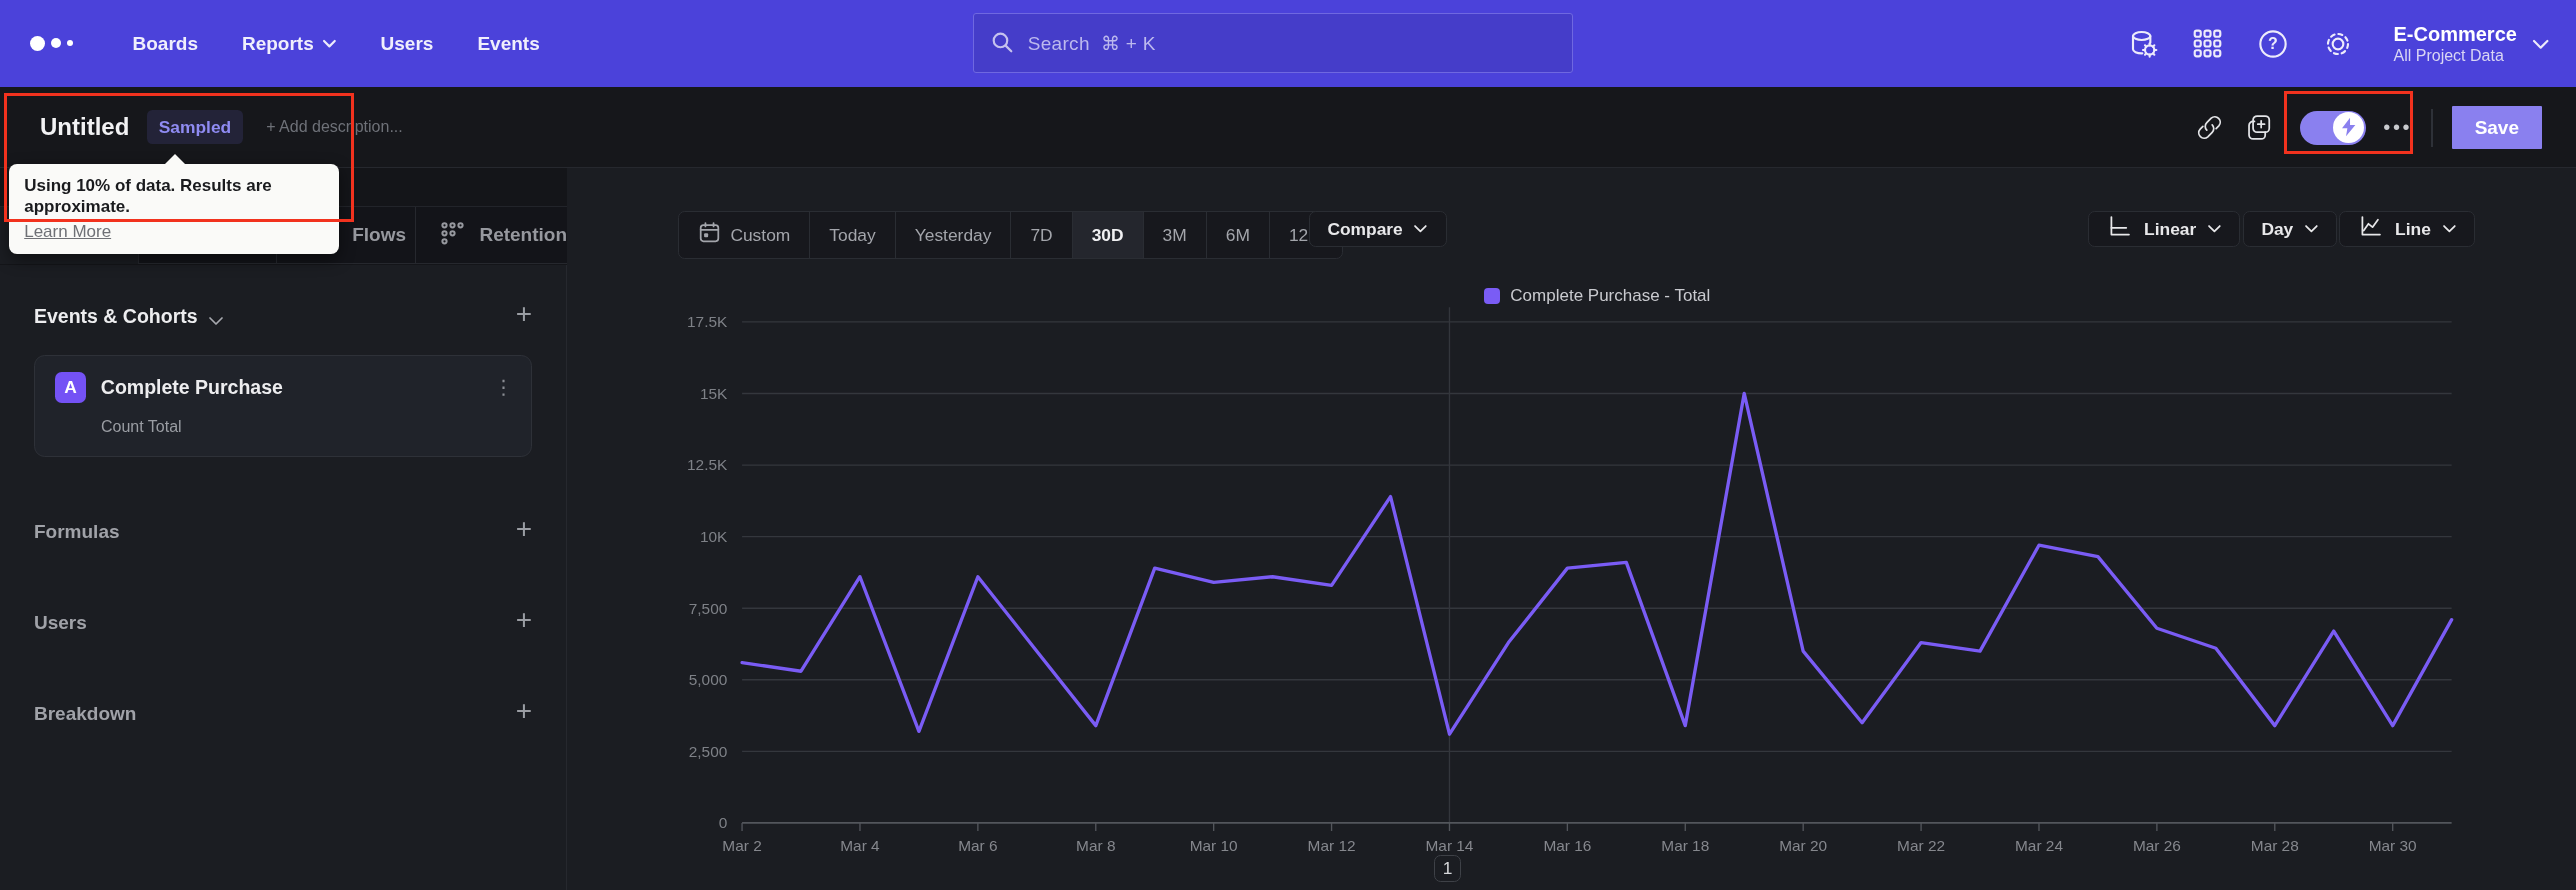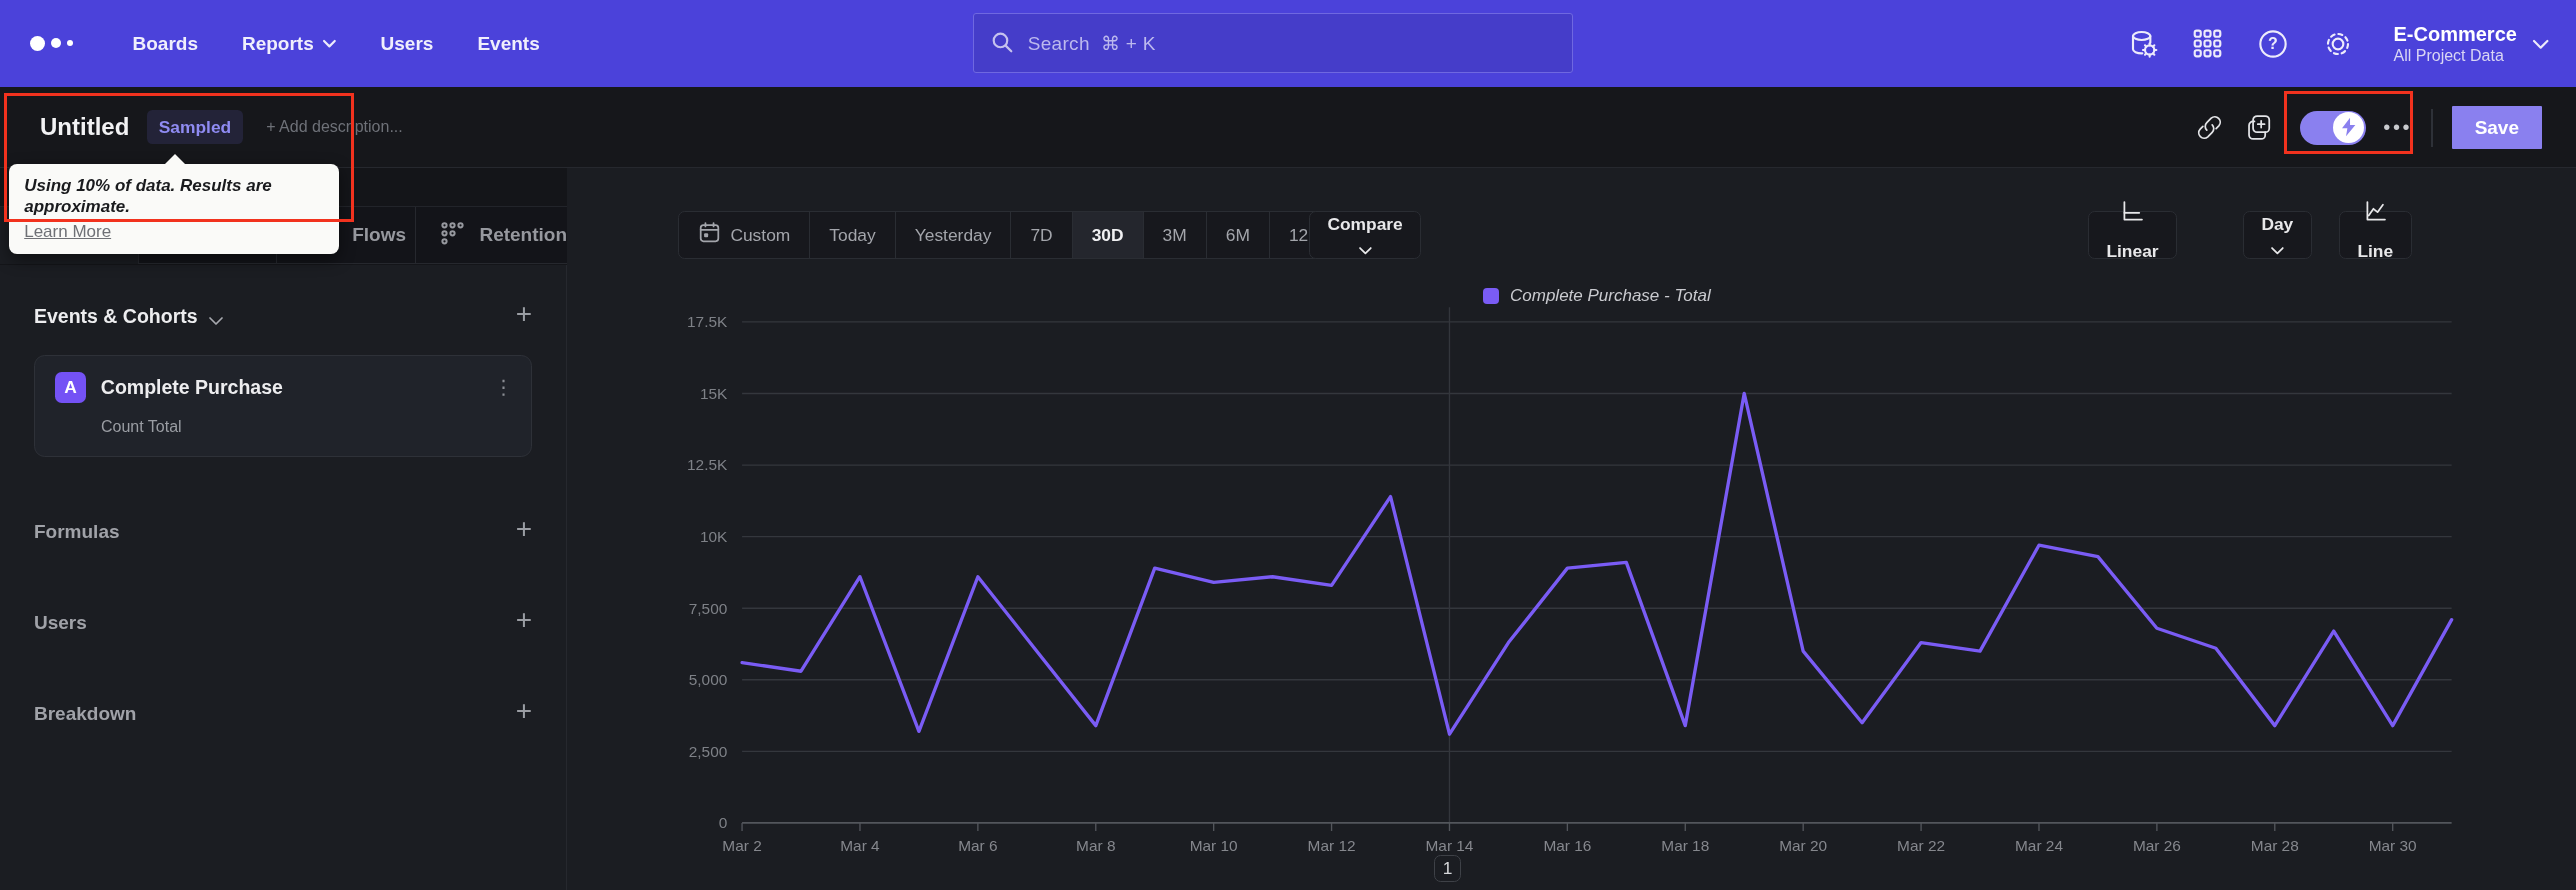--- a/index.html
+++ b/index.html
@@ -64,21 +64,21 @@
   }
   
   .tooltip {
     position:absolute; left:9.4px; top:164px; width:330px; background:#FAFAF8; border-radius:8px;
     padding:10.7px 14.8px 12px 14.8px; z-index:9; box-shadow:0 5.4px 16px rgba(0,0,0,.45);
   }
   .tooltip:before {
     content:""; position:absolute; left:156px; top:-10px; width:0; height:0;
     border-left:10.7px solid transparent; border-right:10.7px solid transparent; border-bottom:10.7px solid #FAFAF8;
   }
-  .tooltip .tl1 { font-size:17px; font-weight:700; color:#1A1B1E; line-height:21.5px;font-style:italic; }
+  .tooltip .tl1 { font-size:17px; font-weight:700; color:#1A1B1E; line-height:21.5px; }
   .tooltip .tl2 { font-size:17px; color:#6E7076; text-decoration:underline; margin-top:4px; display:inline-block; cursor:pointer; }
   
   .annot { position:absolute; border:3.4px solid #F2321E; z-index:10; pointer-events:none; }
   .annot1 { left:4px; top:93px; width:350px; height:129px; }
   .annot2 { left:2284px; top:91px; width:129px; height:63px; }
   
   .left-col { position:absolute; left:0; top:168px; width:567px; height:722px; background:#141519; z-index:2; }
   .tabrow {
     position:absolute; left:0; top:38px; width:567px; height:58px;
     display:flex; border-top:1.3px solid #22242A; border-bottom:1.3px solid #26282E; background:#131419;
@@ -124,31 +124,31 @@
     position:absolute; left:678px; top:211px; height:48px; display:flex; align-items:stretch;
     border:1.3px solid #2A2D33; border-radius:6.7px; overflow:hidden; background:#17181D;
   }
   .range-btn {
     display:flex; align-items:center; justify-content:center; gap:9.4px; padding:0 19px;
     font-size:17.4px; color:#A3A5AB; border-right:1.3px solid #2A2D33; cursor:pointer; white-space:nowrap;
   }
   .range-btn:last-child { border-right:none; }
   .range-btn.active { background:#24262D; color:#F0F0F2; font-weight:700; }
   .compare-btn, .dd-btn {
-    position:absolute; top:211px; height:48px; display:flex; align-items:center; justify-content:center; gap:10.7px;
+    position:absolute; top:211px; height:36px; display:flex; align-items:center; justify-content:center; gap:10.7px;
     border:1.3px solid #2A2D33; border-radius:6.7px; background:#17181D; font-size:17.4px; font-weight:600; color:#E8E8EA;
-    padding:0 17.4px; cursor:pointer; white-space:nowrap;flex-direction:column;
+    padding:0 17.4px; cursor:pointer; white-space:nowrap;
   }
   .compare-btn { left:1309px; }
   .dd-linear { left:2088px; }
   .dd-day { left:2243px; }
   .dd-line { left:2339px; }
   .legend { position:absolute; left:742px; top:286px; width:1710px; display:flex; align-items:center; justify-content:center; gap:10.7px; z-index:4; }
   .legend .sw { width:16px; height:16px; border-radius:4px; background:#7A5CF5; }
-  .legend .lt { font-size:17px; color:#C9CACF;font-style:italic; }
+  .legend .lt { font-size:17px; color:#C9CACF; }
   #chart-svg { position:absolute; left:0; top:0; z-index:2; pointer-events:none; }
   #chart-svg text { font-family:"Liberation Sans", sans-serif; }
   .pagination {
     position:absolute; left:1434px; top:855px; width:27px; height:27px; border:1.3px solid #3E4147; border-radius:6.7px;
     display:flex; align-items:center; justify-content:center; font-size:17.4px; color:#D6D7DA; z-index:4;
     background:#1B1D22; cursor:pointer;
   }
   .icon-stroke { stroke:#E8E8EA; fill:none; stroke-width:2.6; stroke-linecap:round; stroke-linejoin:round; }
   .icon-stroke-nav { stroke:#EDEBFB; fill:none; stroke-width:3.2; stroke-linecap:round; stroke-linejoin:round; }
   .icon-gray { stroke:#96989E; fill:none; stroke-width:3; stroke-linecap:round; stroke-linejoin:round; }

